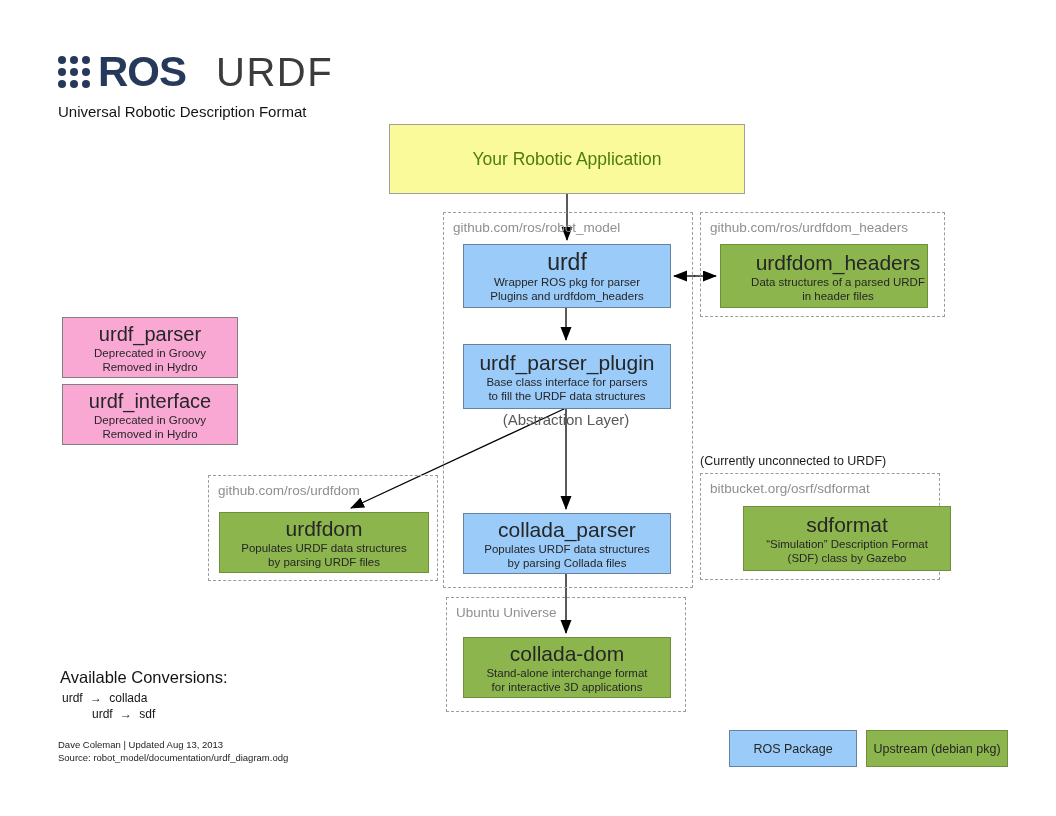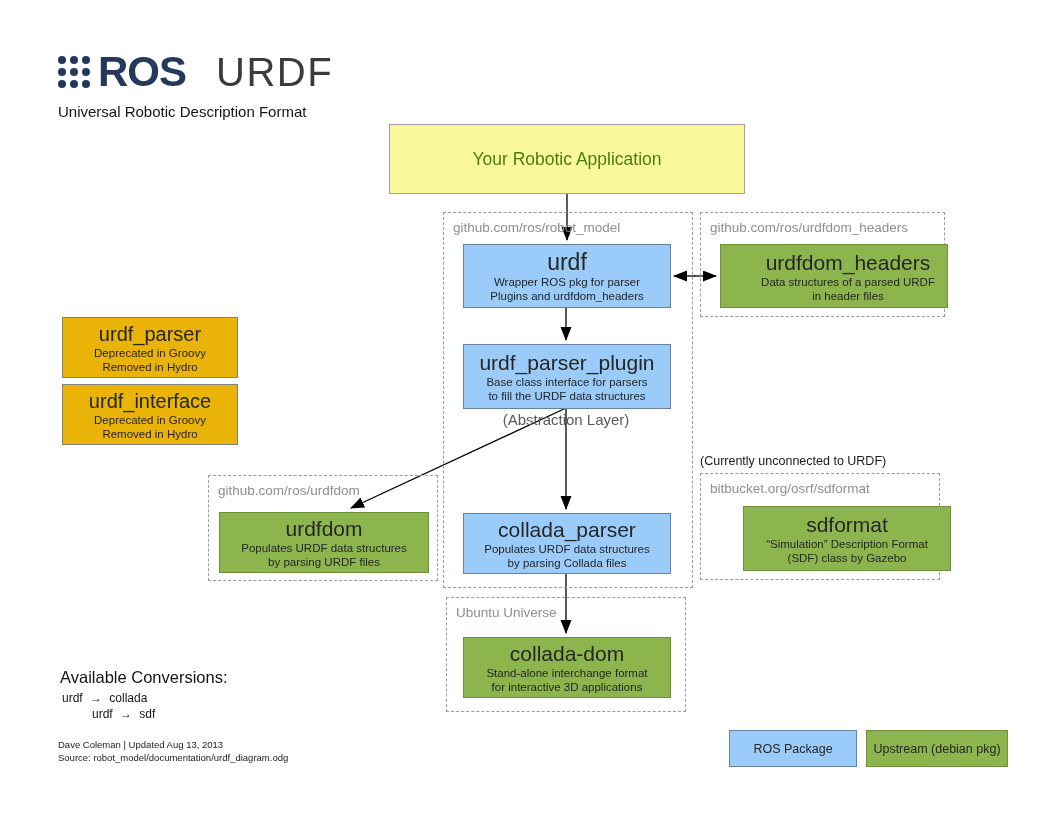--- a/index.html
+++ b/index.html
@@ -12,21 +12,21 @@
   .urdf-text{font-size:40px;font-weight:400;color:#3b3b3b;letter-spacing:1.5px;margin-left:30px;}
   .subtitle{position:absolute;left:58px;top:103px;font-size:15px;color:#141414;}
 
   
   .node{position:absolute;box-sizing:border-box;text-align:center;border:1px solid #777;
         display:flex;flex-direction:column;justify-content:center;}
   .node .t{font-size:21px;line-height:25px;color:#262626;white-space:nowrap;}
   .node .d{font-size:11.5px;line-height:14px;color:#262626;white-space:nowrap;}
   .blue{background:#9ACBF9;border-color:#66829E;}
   .green{background:#8DB54E;border-color:#6F8F3B;}
-  .grayb{background:#eab308;border-color:#818181;justify-content:center;}
+  .grayb{background:#f9a8d4;border-color:#818181;justify-content:center;}
   .grayb .t{font-size:20px;line-height:24px;}
   .yellowb{position:absolute;box-sizing:border-box;background:#FAFA9B;border:1px solid #A0A0A0;
            display:flex;align-items:center;justify-content:center;font-size:17.5px;color:#4d7c0f;}
 
   
   .group{position:absolute;box-sizing:border-box;border:1px dashed #9C9C9C;}
   .glabel{font-size:13.5px;color:#8f8f8f;padding:7px 0 0 9px;white-space:nowrap;}
 
   .note{position:absolute;font-size:12.5px;color:#1a1a1a;text-align:left;}
   .abstraction{position:absolute;left:441px;top:411px;width:250px;text-align:center;
@@ -103,21 +103,21 @@
     </div>
     <div class="node blue" style="left:19px;top:300px;width:208px;height:61px;">
       <div class="t">collada_parser</div>
       <div class="d">Populates URDF data structures</div>
       <div class="d">by parsing Collada files</div>
     </div>
   </div>
 
   <div class="group" style="left:700px;top:212px;width:245px;height:105px;">
     <div class="glabel">github.com/ros/urdfdom_headers</div>
-    <div class="node green" style="left:19px;top:31px;width:228px;height:64px;padding-left:28px;">
+    <div class="node green" style="left:19px;top:31px;width:208px;height:64px;padding-left:28px;">
       <div class="t">urdfdom_headers</div>
       <div class="d">Data structures of a parsed URDF</div>
       <div class="d">in header files</div>
     </div>
   </div>
 
   <div class="node grayb" style="left:62px;top:317px;width:176px;height:61px;">
     <div class="t">urdf_parser</div>
     <div class="d">Deprecated in Groovy</div>
     <div class="d">Removed in Hydro</div>

